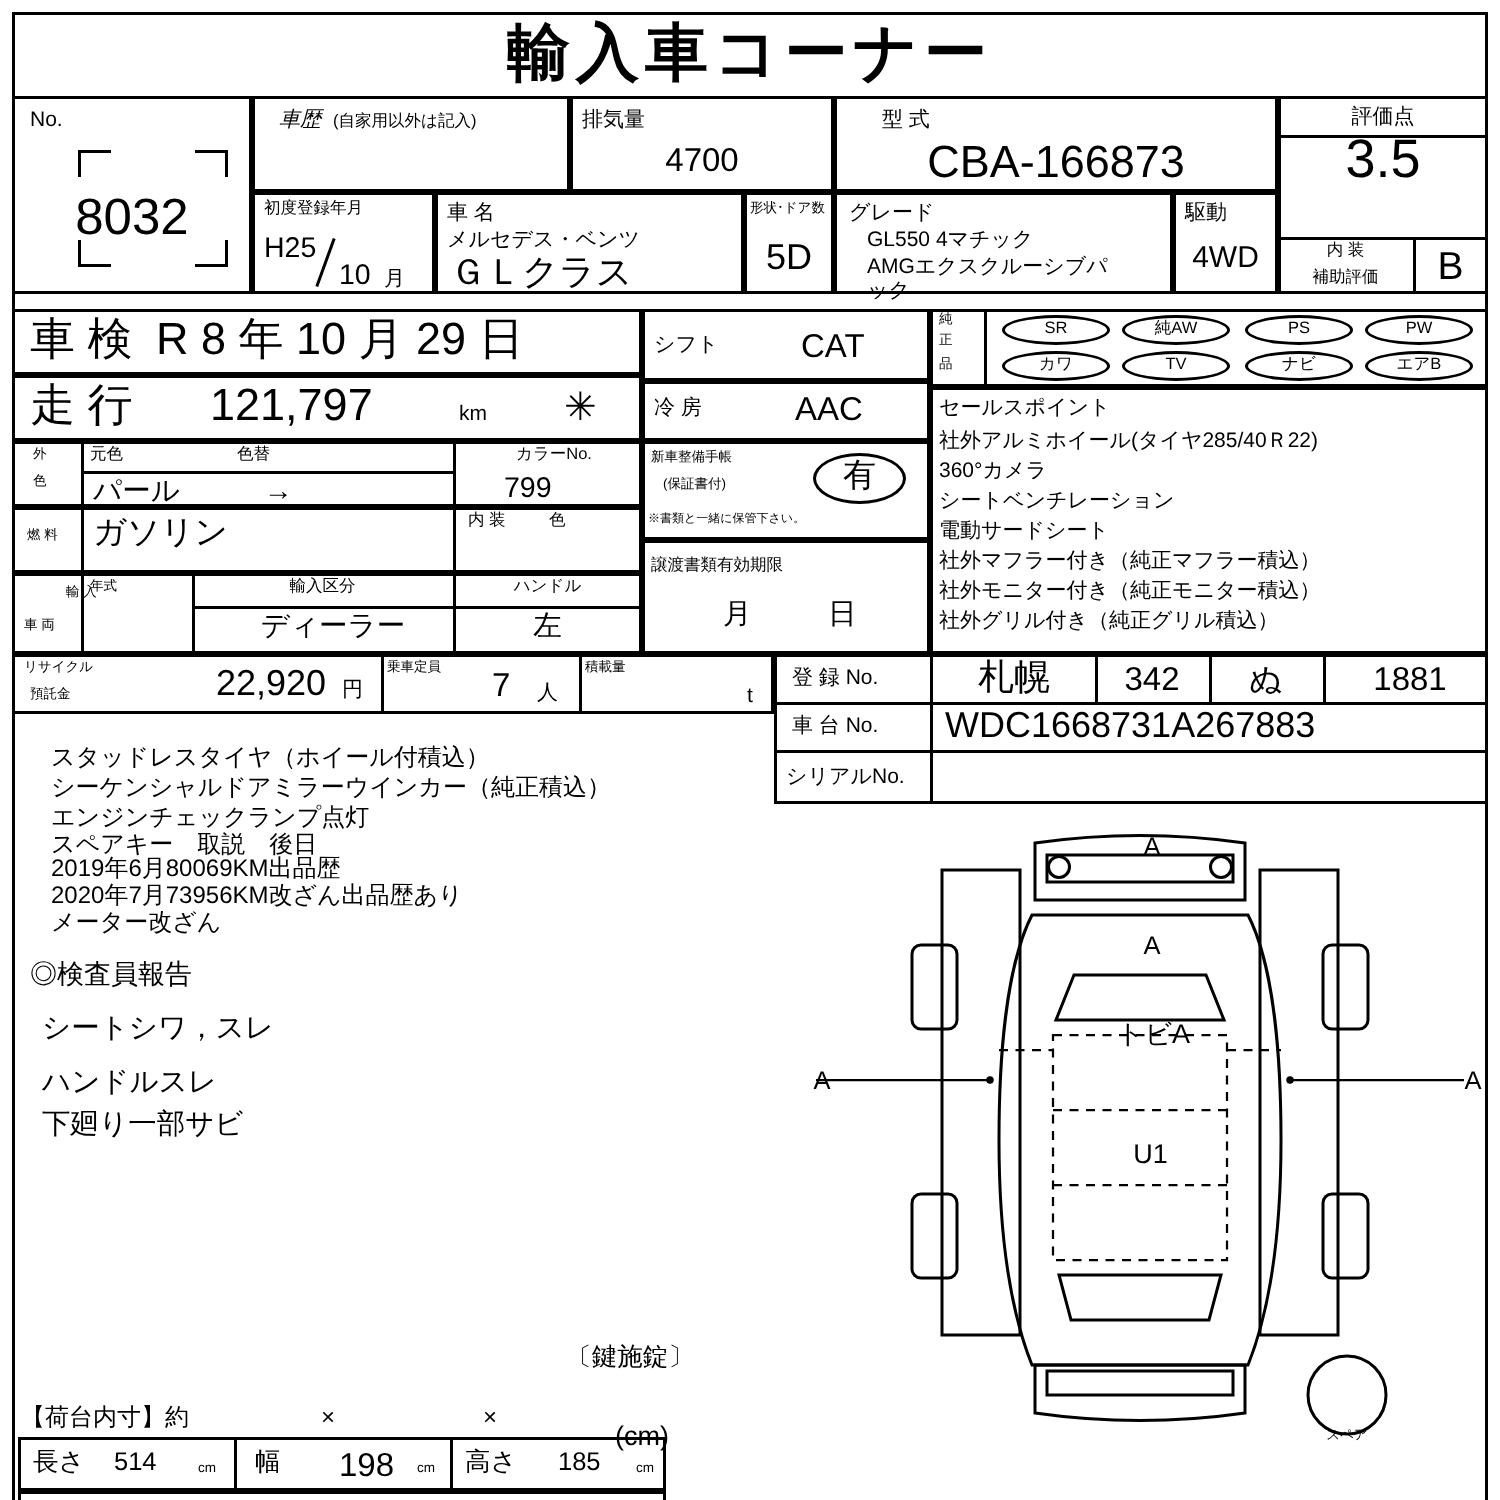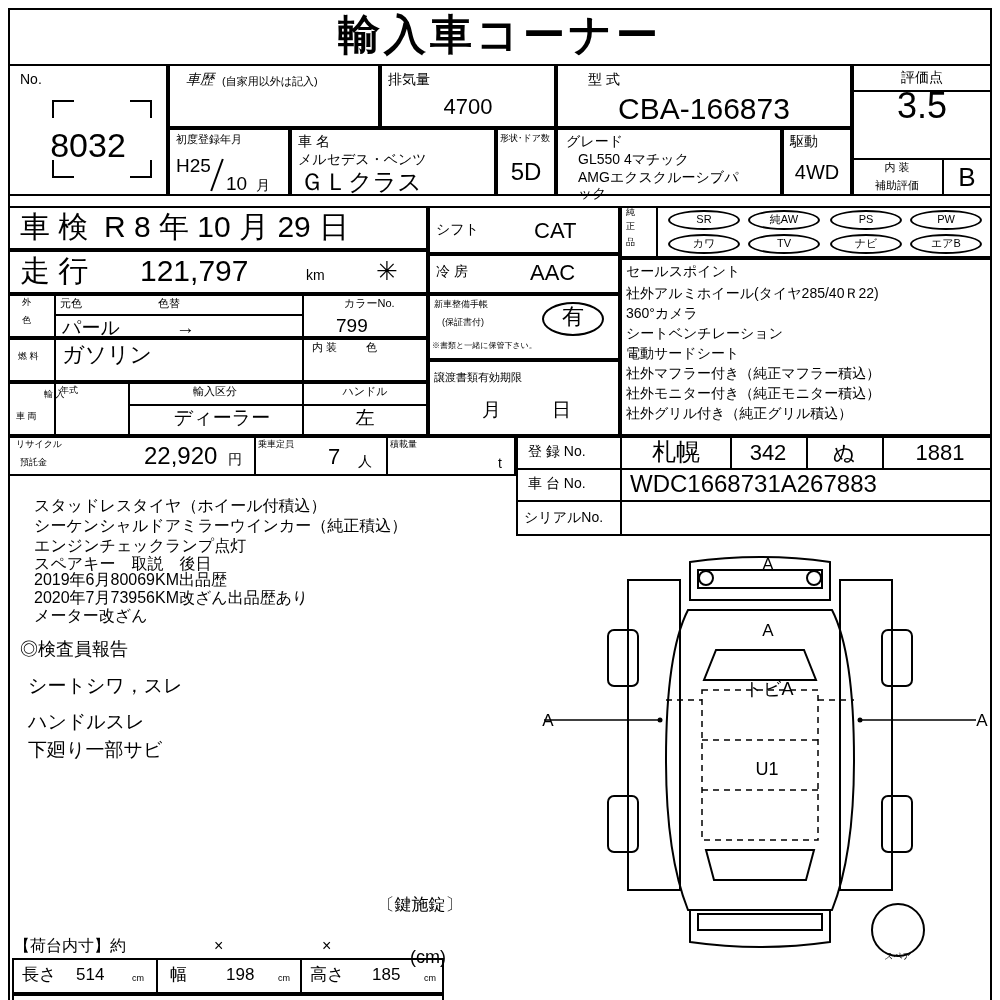--- a/index.html
+++ b/index.html
@@ -270,21 +270,21 @@
   <div class="t" style="left:322px;top:938px;font-size:16px;">×</div>
   <div class="t" style="left:410px;top:948px;font-size:18px;">(cm)</div>
 
   <div class="bx" style="left:12px;top:958px;width:432px;height:36px;"></div>
   <div class="ln" style="left:156px;top:958px;width:2px;height:36px;"></div>
   <div class="ln" style="left:300px;top:958px;width:2px;height:36px;"></div>
   <div class="t" style="left:22px;top:966px;font-size:17px;">長さ</div>
   <div class="t" style="left:76px;top:966px;font-size:17px;">514</div>
   <div class="t lbl-xs" style="left:132px;top:974px;">cm</div>
   <div class="t" style="left:170px;top:966px;font-size:17px;">幅</div>
-  <div class="t" style="left:226px;top:966px;font-size:17px;">198</div>
+  <div class="t" style="left:226px;top:966px;font-size:22px;">198</div>
   <div class="t lbl-xs" style="left:278px;top:974px;">cm</div>
   <div class="t" style="left:310px;top:966px;font-size:17px;">高さ</div>
   <div class="t" style="left:372px;top:966px;font-size:17px;">185</div>
   <div class="t lbl-xs" style="left:424px;top:974px;">cm</div>
   <div class="bx" style="left:12px;top:994px;width:432px;height:24px;"></div>
 
   <svg width="480" height="420" viewBox="0 0 480 420" style="position:absolute;left:520px;top:550px;">
 
     <path d="M 170 50 L 310 50 L 310 12 Q 240 2 170 12 Z" fill="none" stroke="#000" stroke-width="2"></path>
     <rect x="178" y="20" width="124" height="18" fill="none" stroke="#000" stroke-width="2"></rect>

